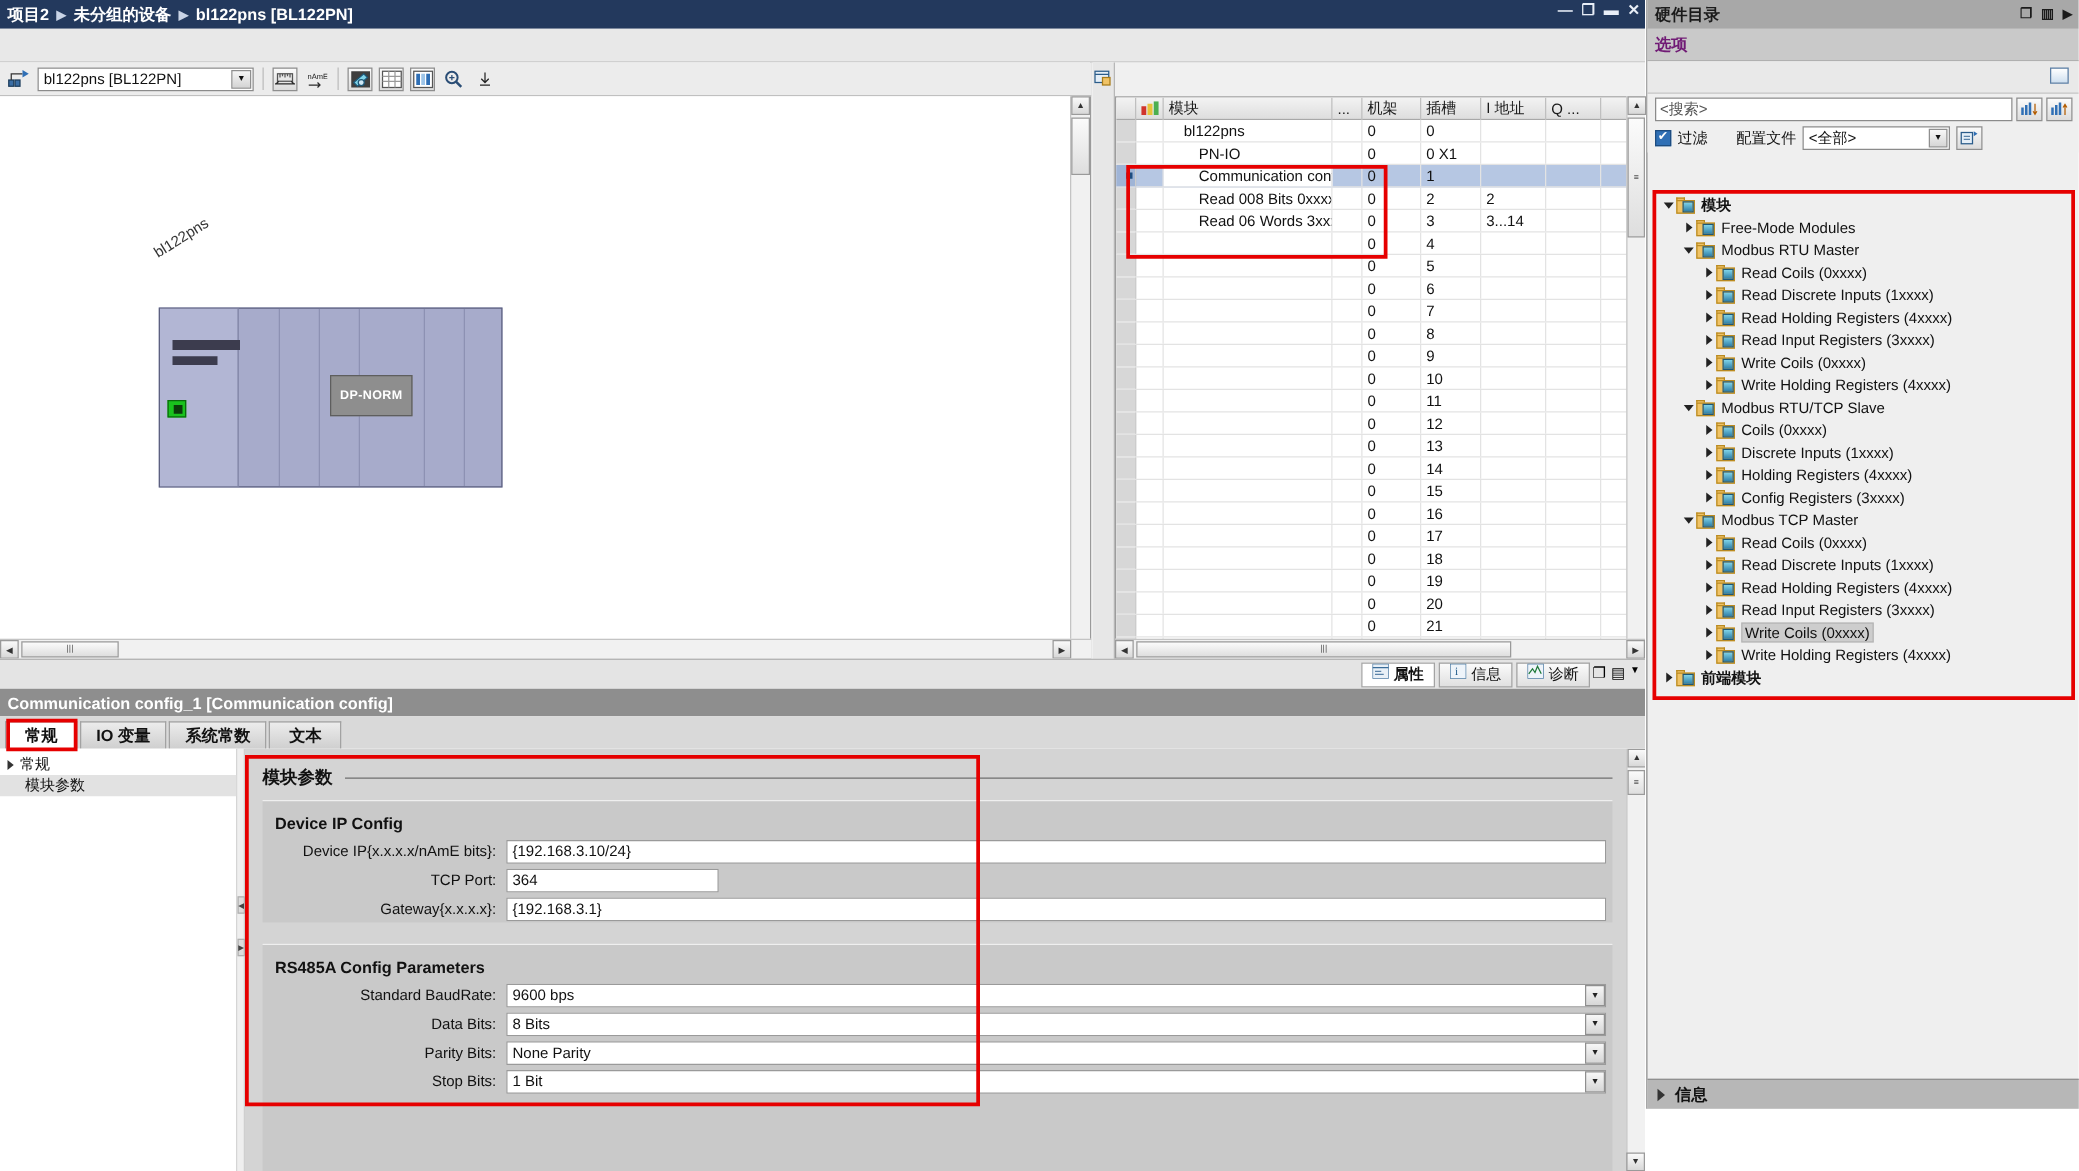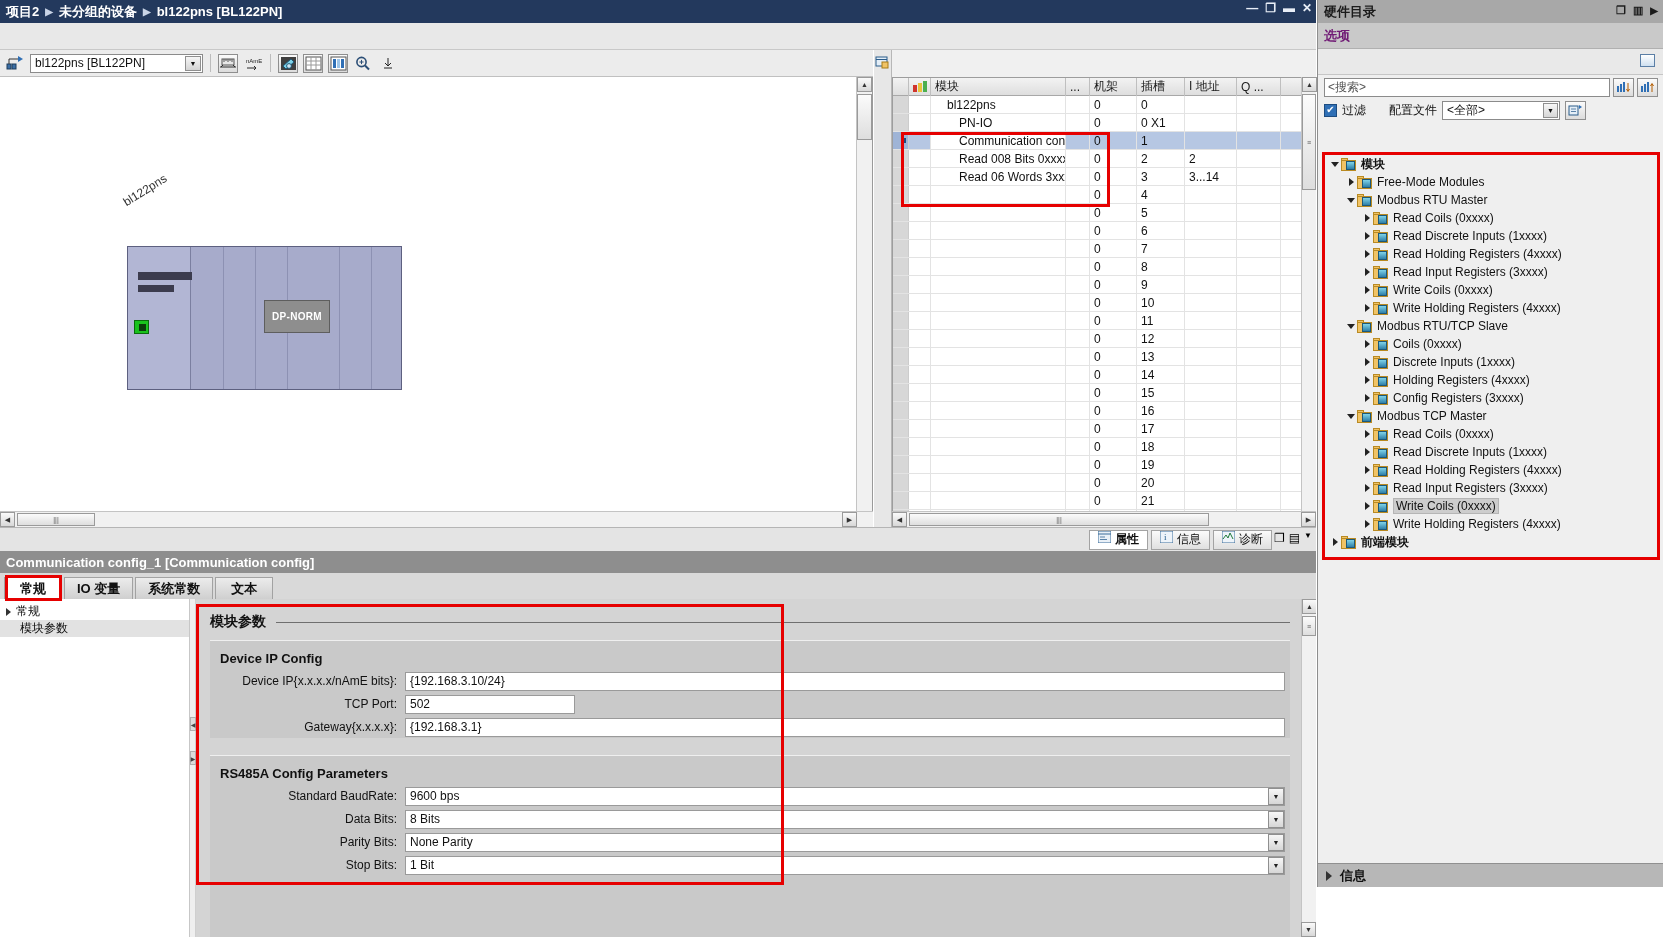--- a/index.html
+++ b/index.html
@@ -815,21 +815,21 @@
       </div>
 
       <div class="group" style="top:29px; width:1080px; height:98px;margin-top:12px;">
         <div class="gtitle">Device IP Config</div>
         <div class="frow">
           <div class="flabel">Device IP{x.x.x.x/nAmE bits}:</div>
           <div class="finput" style="width:880px;">{192.168.3.10/24}</div>
         </div>
         <div class="frow">
           <div class="flabel">TCP Port:</div>
-          <div class="finput" style="width:170px;">502</div>
+          <div class="finput" style="width:170px;">364</div>
         </div>
         <div class="frow">
           <div class="flabel">Gateway{x.x.x.x}:</div>
           <div class="finput" style="width:880px;">{192.168.3.1}</div>
         </div>
       </div>
 
       <div class="group" style="top:156px; width:1080px; height:182px;">
         <div class="gtitle">RS485A Config Parameters</div>
         <div class="frow">

